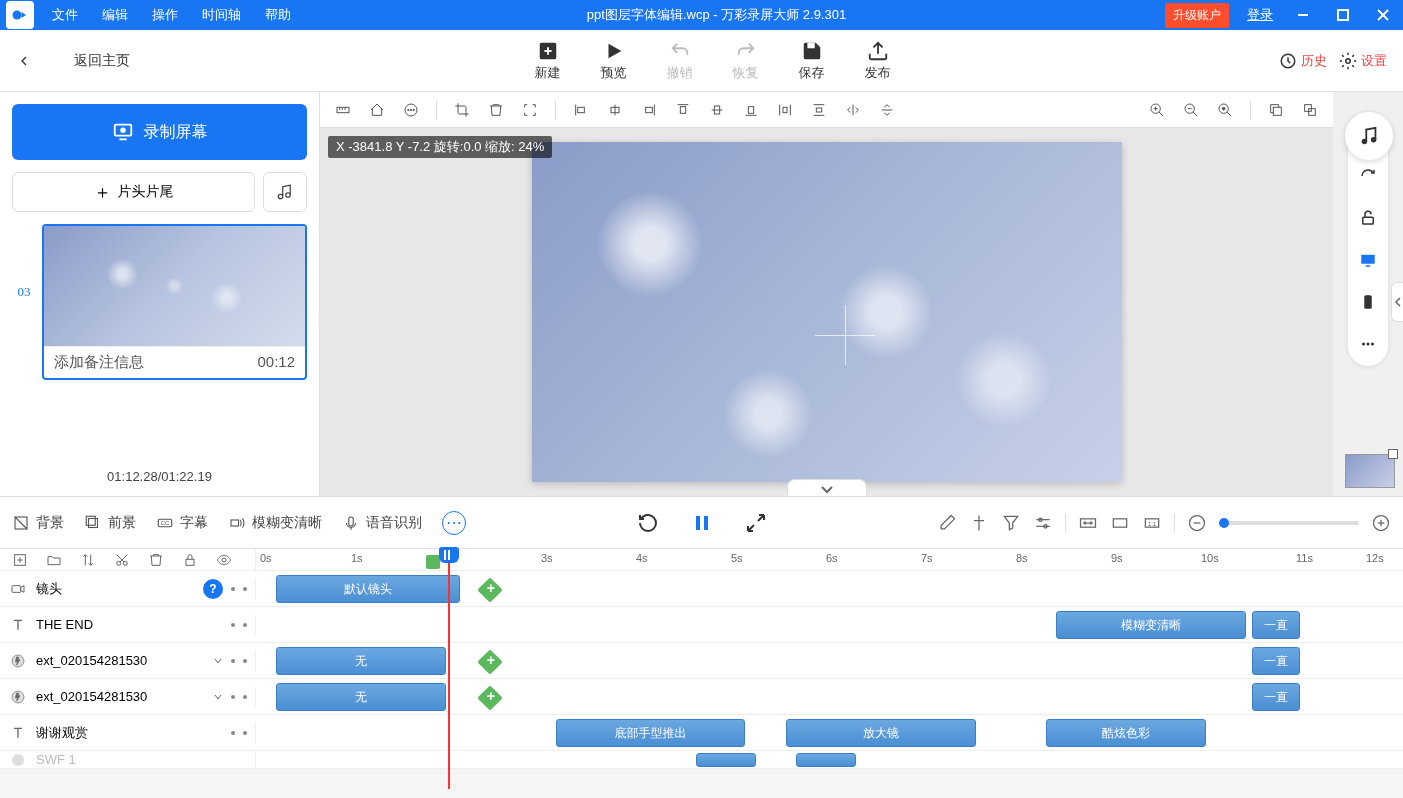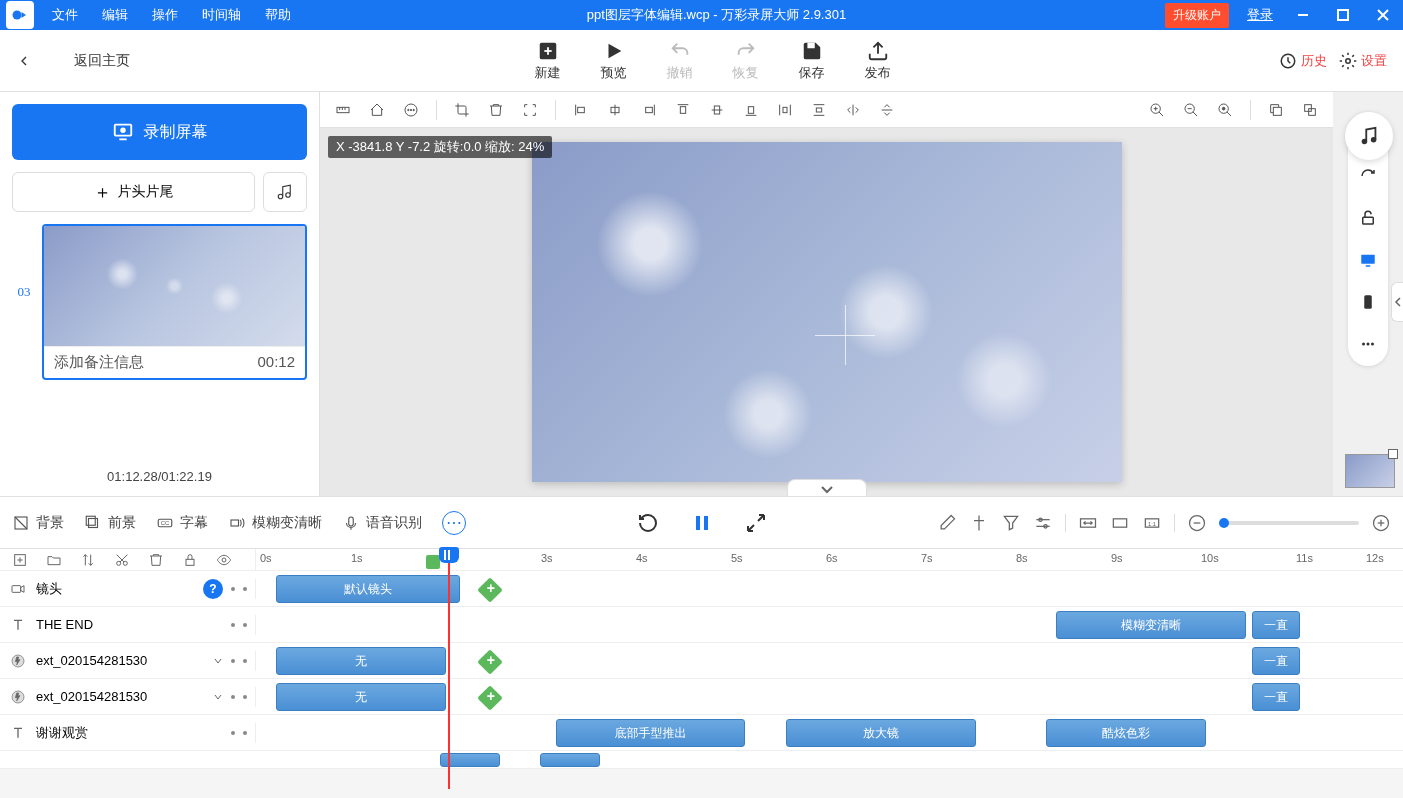--- a/index.html
+++ b/index.html
@@ -717,19 +717,27 @@
         <div class="track-dot"></div>
       </div>
       <div class="track-body">
         <div class="clip-block" style="left:300px;width:189px;">底部手型推出</div>
         <div class="clip-block" style="left:530px;width:190px;">放大镜</div>
         <div class="clip-block" style="left:790px;width:160px;">酷炫色彩</div>
       </div>
     </div>
 
     <div class="track-row" style="height:18px;overflow:hidden;">
+      <div class="track-head">
+        <div class="track-icon">
+            <svg viewBox="0 0 24 24">
+              <circle cx="12" cy="12" r="9" fill="#ddd"></circle>
+            </svg>
+          </div>
+        <div class="track-name" style="color:#bbb;">SWF 1</div>
+      </div>
       <div class="track-body">
         <div class="clip-block" style="left:440px;width:60px;height:14px;top:2px;"></div>
         <div class="clip-block" style="left:540px;width:60px;height:14px;top:2px;"></div>
       </div>
     </div>
   </div>
 </div>
 
 </body></html>

